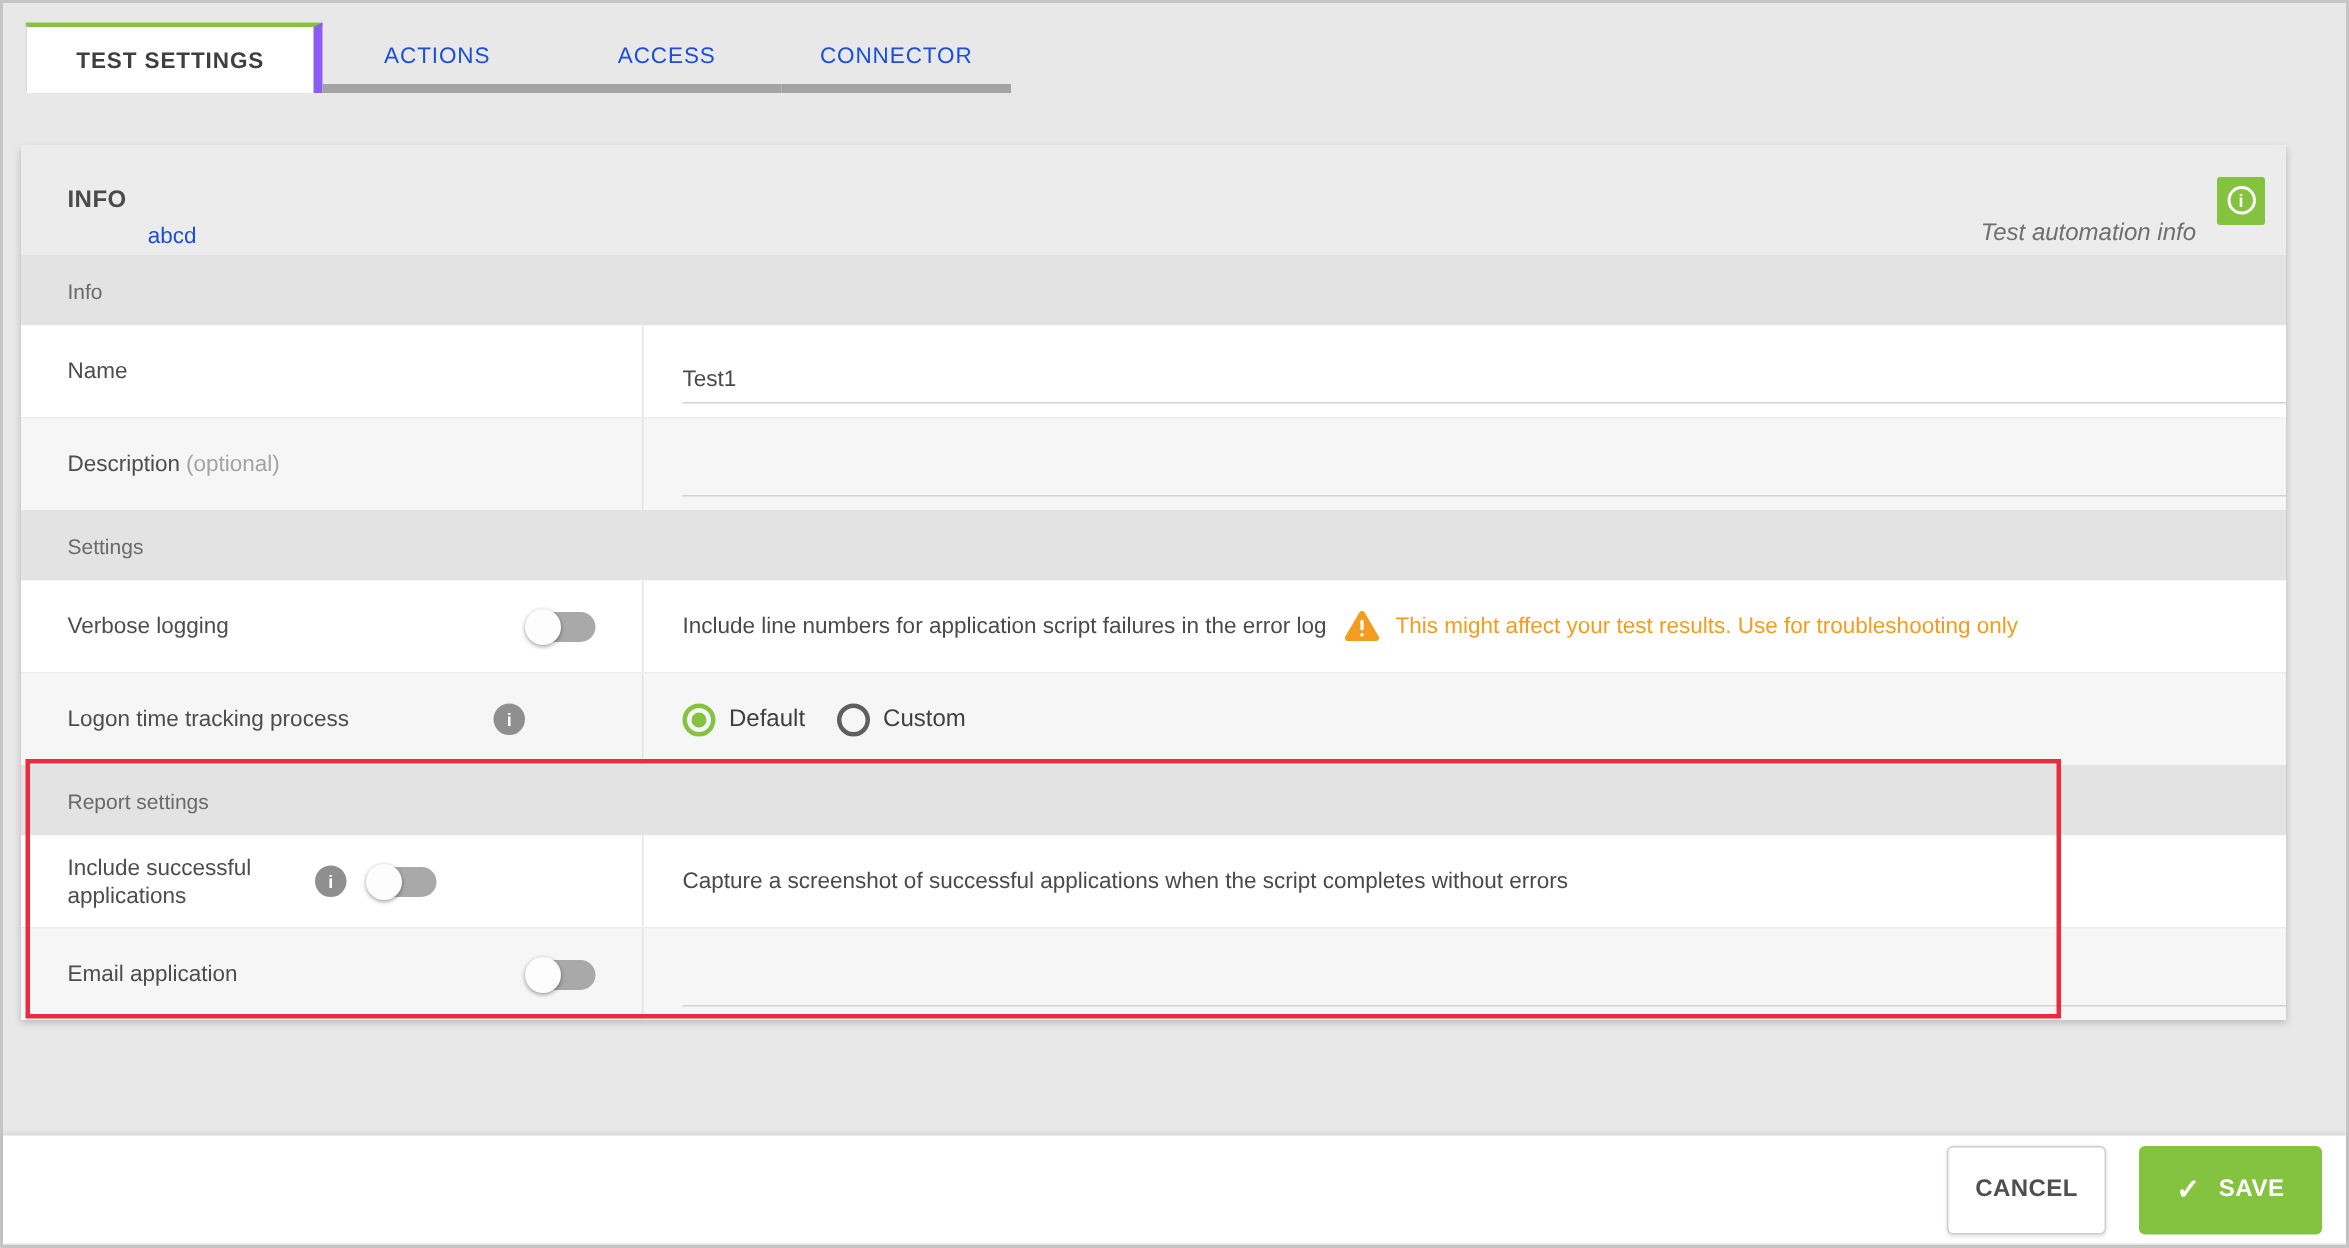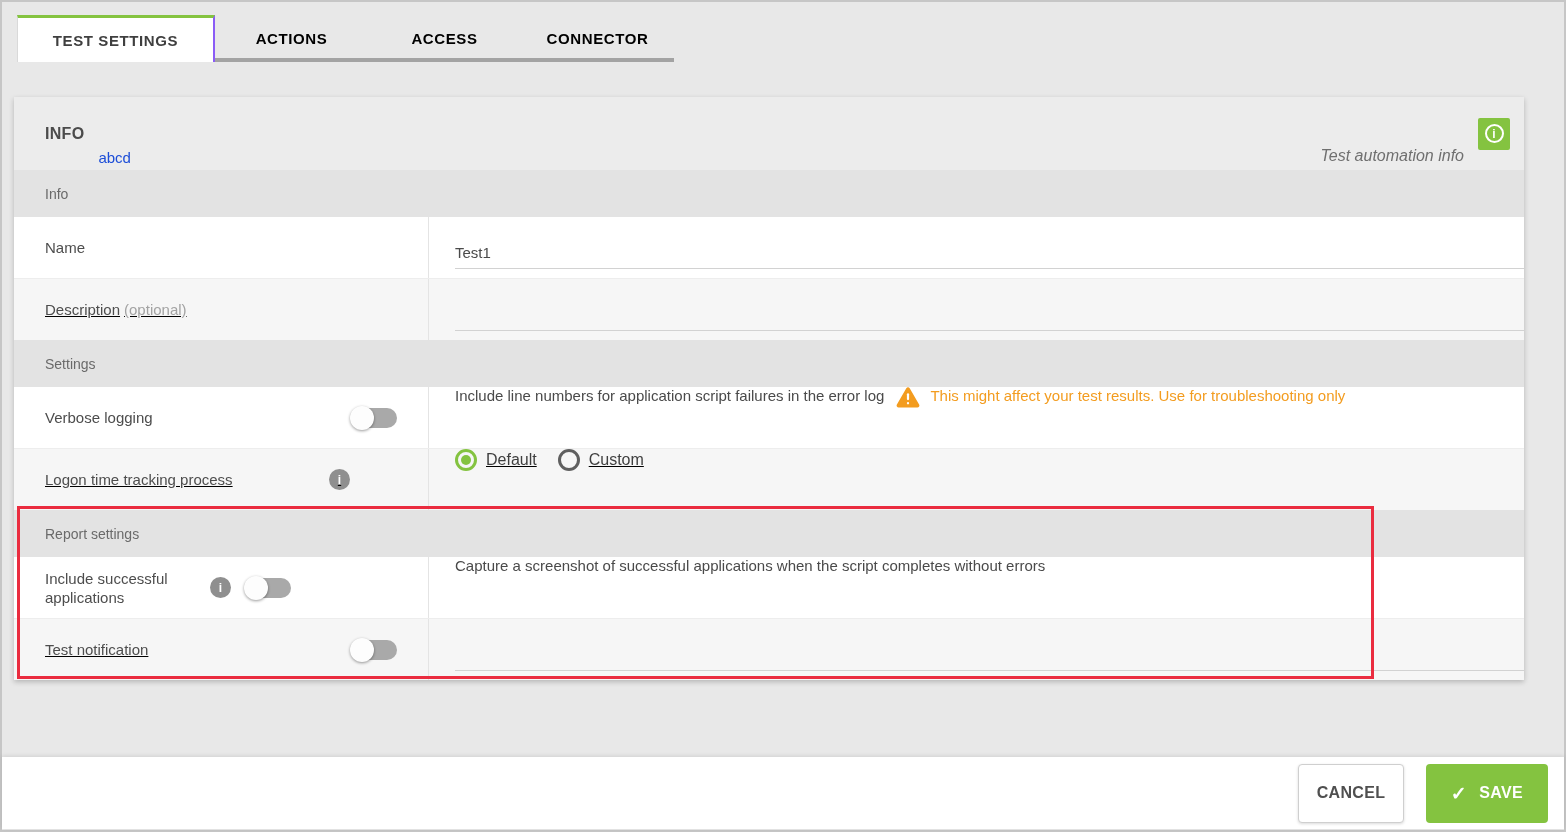--- a/index.html
+++ b/index.html
@@ -7,47 +7,47 @@
     width:1566px;height:832px;position:relative;overflow:hidden;
     background:#e8e8e8;
     font-family:"Liberation Sans",sans-serif;
     box-shadow:inset 0 0 0 2px #c6c6c6;
   }
   
   .tabs{position:absolute;left:17px;top:15px;height:47px;display:flex;z-index:2;}
   .tab{display:flex;align-items:center;justify-content:center;box-sizing:border-box;
        font-size:15px;letter-spacing:.6px;cursor:default;}
   .tab.active{width:198px;background:#ffffff;border-top:3px solid var(--accent);
-       border-left:1px solid #d9d9d9;border-right:2px solid #8b5cf6;
+       border-left:1px solid #d9d9d9;border-right:6px solid #8b5cf6;
        color:#3f3f3f;font-weight:bold;}
-  .tab.inactive{width:153px;color:#000000;border-bottom:4px solid #a3a3a3;border-top:3px solid transparent;font-weight:bold;}
+  .tab.inactive{width:153px;color:#1d4ed8;border-bottom:6px solid #a3a3a3;border-top:3px solid transparent;}
   
   .panel{position:absolute;left:14px;top:97px;width:1510px;height:583px;background:#ffffff;
        box-shadow:0 2px 5px rgba(0,0,0,.22);}
   .panel-header{height:73px;background:#ececec;display:flex;align-items:center;
        padding:0 14px 0 31px;box-sizing:border-box;}
   .panel-title{font-weight:bold;font-size:16px;color:#4b4b4b;letter-spacing:.3px;}
   .panel-subtitle{margin-left:14px;font-size:15px;color:#1d4ed8;margin-top:48px;}
   .spacer{flex:1;}
   .auto-info-label{font-style:italic;font-size:16px;color:#6f6f6f;margin-right:14px;margin-top:44px;}
   .green-info{width:32px;height:32px;background:var(--accent);border:none;border-radius:2px;
        display:flex;align-items:center;justify-content:center;cursor:pointer;padding:0;}
   .gi-circle{width:19px;height:19px;border:2px solid #fff;border-radius:50%;box-sizing:border-box;
        display:flex;align-items:center;justify-content:center;}
   .gi-i{color:#fff;font-size:12px;font-weight:bold;line-height:1;}
   .section-header{height:47px;background:#e3e3e3;display:flex;align-items:center;
        padding-left:31px;font-size:14px;color:#6a6a6a;}
   .row{height:61px;display:flex;background:#fff;}
   .row.alt{background:#f6f6f6;}
-  .row + .row{border-top:1px solid #ededed;text-decoration:underline;}
+  .row + .row{border-top:1px solid #ededed;}
   .row-label{width:415px;box-sizing:border-box;padding:0 31px;display:flex;align-items:center;
        border-right:1px solid #e4e4e4;font-size:15px;color:#4d4d4d;}
   .row-label .lbl{flex:1;line-height:19px;}
   .optional{color:#a3a3a3;margin-left:4px;}
-  .row-content{flex:1;display:flex;align-items:flex-start;padding-left:26px;
+  .row-content{flex:1;display:flex;align-items:center;padding-left:26px;
        font-size:15px;color:#4a4a4a;box-sizing:border-box;}
   .uinput{flex:1;border:none;outline:none;background:transparent;
        border-bottom:1px solid #d2d2d2;font-family:"Liberation Sans",sans-serif;
        font-size:15px;color:#4a4a4a;height:32px;padding:0;align-self:center;margin-top:10px;}
   
   .toggle{width:44px;height:20px;position:relative;flex:none;cursor:pointer;}
   .toggle .track{position:absolute;inset:0;background:#a9a9a9;border-radius:10px;}
   .toggle .knob{position:absolute;left:-3px;top:-2px;width:24px;height:24px;border-radius:50%;
        background:#fdfdfd;box-shadow:0 1px 3px rgba(0,0,0,.4);}
   
@@ -187,21 +187,21 @@
           <span class="knob"></span>
       </span>
     </div>
     <div class="row-content">
       <span>Capture a screenshot of successful applications when the script completes without errors</span>
     </div>
   </div>
 
   <div class="row alt">
     <div class="row-label">
-      <span class="lbl">Test notification</span>
+      <span class="lbl">Email application</span>
       <span class="toggle">
         <span class="track"></span>
           <span class="knob"></span>
       </span>
     </div>
     <div class="row-content">
       <input class="uinput" value="" style="">
     </div>
   </div>
 

